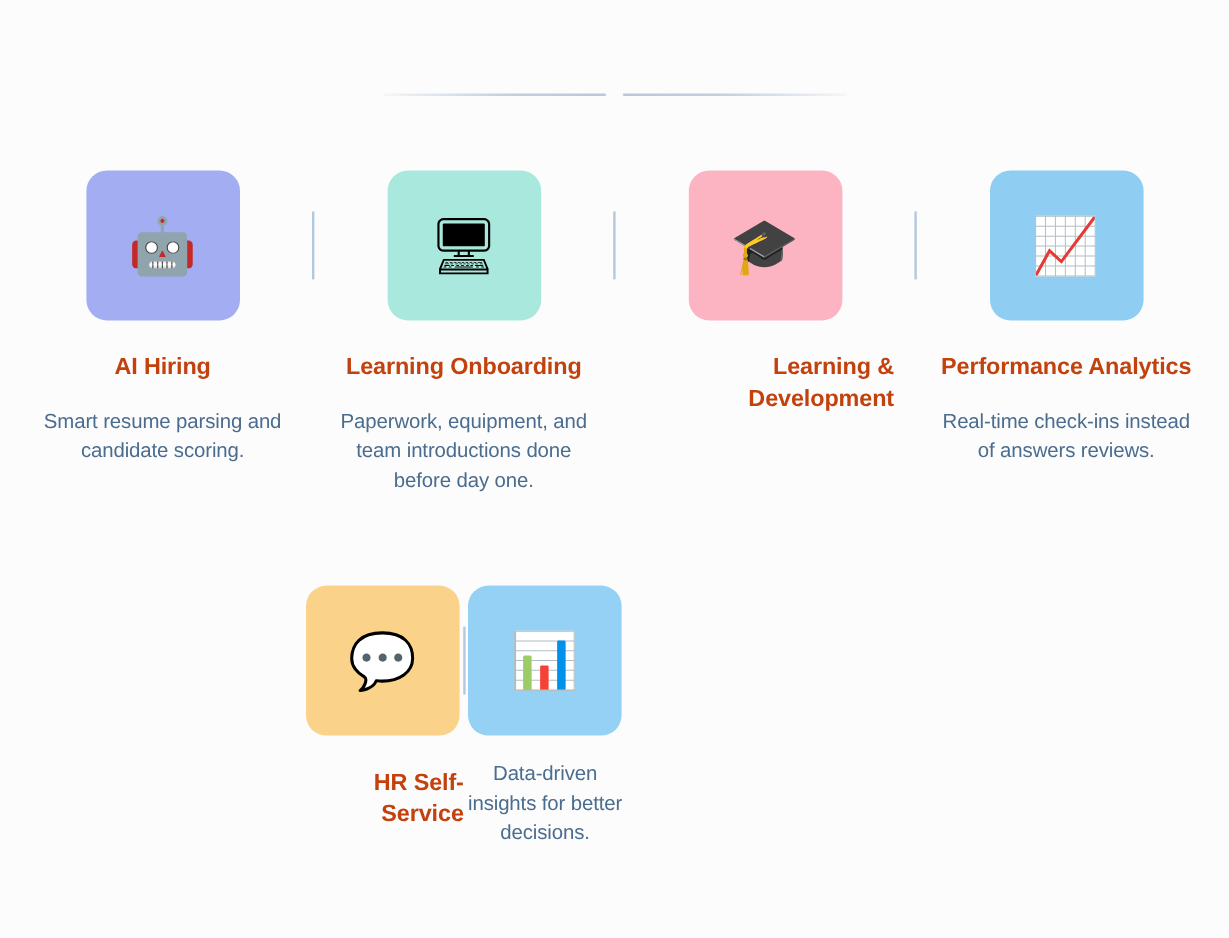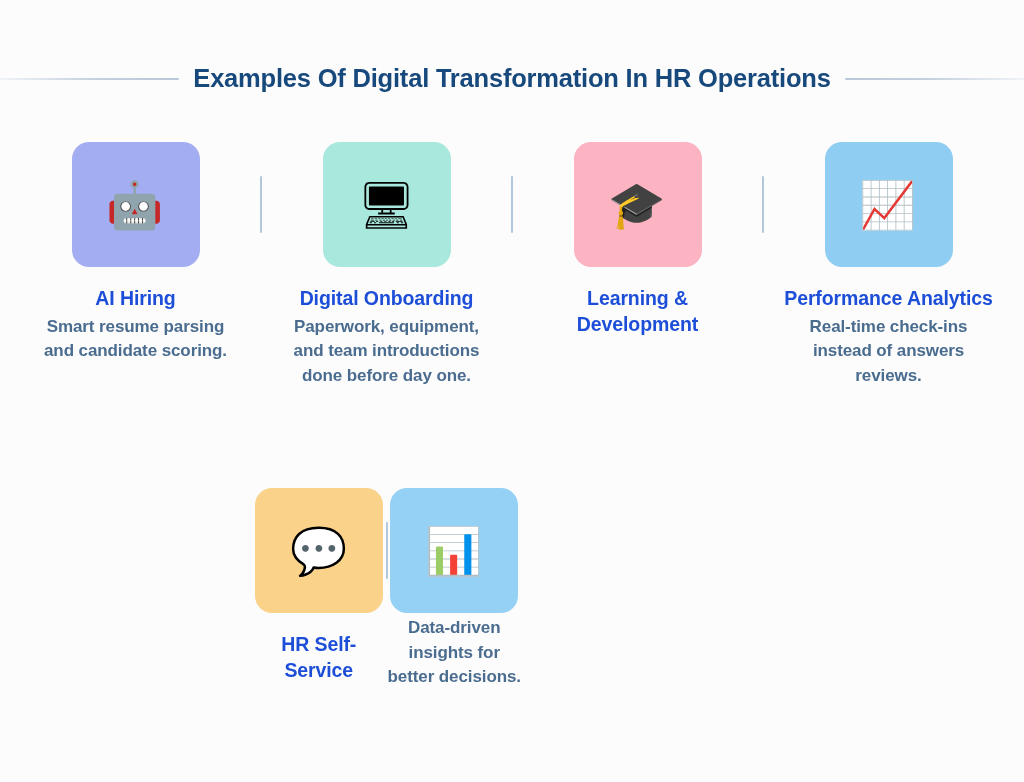--- a/index.html
+++ b/index.html
@@ -89,39 +89,38 @@
   }
 
   .tile-emoji {
     font-family: "DejaVu Sans", sans-serif;
     font-size: 46px;
     line-height: 1;
     user-select: none;
   }
 
   .card-title {
-    margin-top: 19px;
+    margin-top: 27px;
     font-size: 19.5px;
     font-weight: bold;
-    color: #1d4ed8;
-    text-align: center;
+    color: #c2410c;
+    text-align: right;
     line-height: 1.32;
     max-width: 215px;
     letter-spacing: -0.1px;
   }
 
   .card-desc {
-    margin-top: 3px;
+    margin-top: 20px;
     font-size: 17px;
     color: #4a6c8f;
     text-align: center;
     line-height: 1.45;
     max-width: 212px;
     letter-spacing: -0.1px;
-    font-weight: bold;
   }
 
   
   .divider {
     position: absolute;
     width: 2px;
     height: 57px;
     background: #b4c8dd;
     border-radius: 1px;
     top: 34px;
@@ -132,40 +131,39 @@
   .row-two .cell:first-child { margin-left: 0; }
   .spacer { width: 251px; flex: 0 0 auto; }
 </style>
 </head>
 <body style="background: rgb(252, 252, 253);">
 
 <div class="infographic">
 
   <div class="header">
     <div class="rule rule-left"></div>
-    <div class="page-title">Examples Of Digital Transformation In HR Operations</div>
     <div class="rule rule-right"></div>
   </div>
 
   <div class="row row-one">
 
     <div class="cell">
       <div class="tile" id="tile-0" style="background: rgb(163, 174, 242);">
         <span class="tile-emoji">🤖</span>
       </div>
       <div class="card-title">AI Hiring</div>
       <div class="card-desc">Smart resume parsing and candidate scoring.</div>
       <div class="divider" style="background: rgb(180, 200, 221);"></div>
     </div>
 
     <div class="cell">
       <div class="tile" id="tile-1" style="background: rgb(169, 232, 220);">
         <span class="tile-emoji">🖥</span>
       </div>
-      <div class="card-title">Digital Onboarding</div>
+      <div class="card-title">Learning Onboarding</div>
       <div class="card-desc">Paperwork, equipment, and team introductions done before day one.</div>
       <div class="divider" style="background: rgb(180, 200, 221);"></div>
     </div>
 
     <div class="cell">
       <div class="tile" id="tile-2" style="background: rgb(252, 179, 194);">
         <span class="tile-emoji">🎓</span>
       </div>
       <div class="card-title">Learning &amp; Development</div>
       <div class="divider" style="background: rgb(180, 200, 221);"></div>

